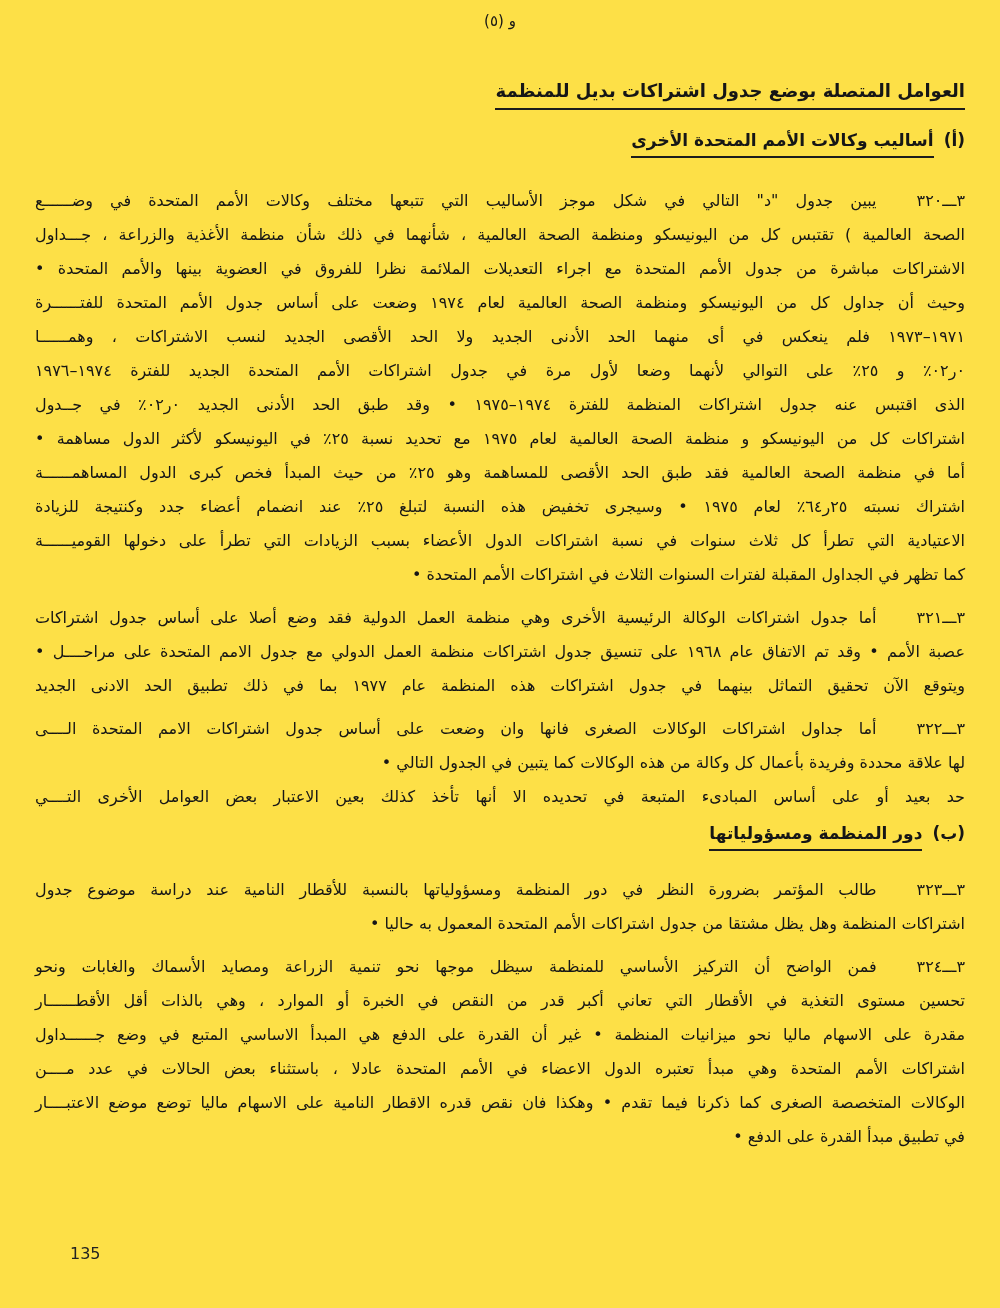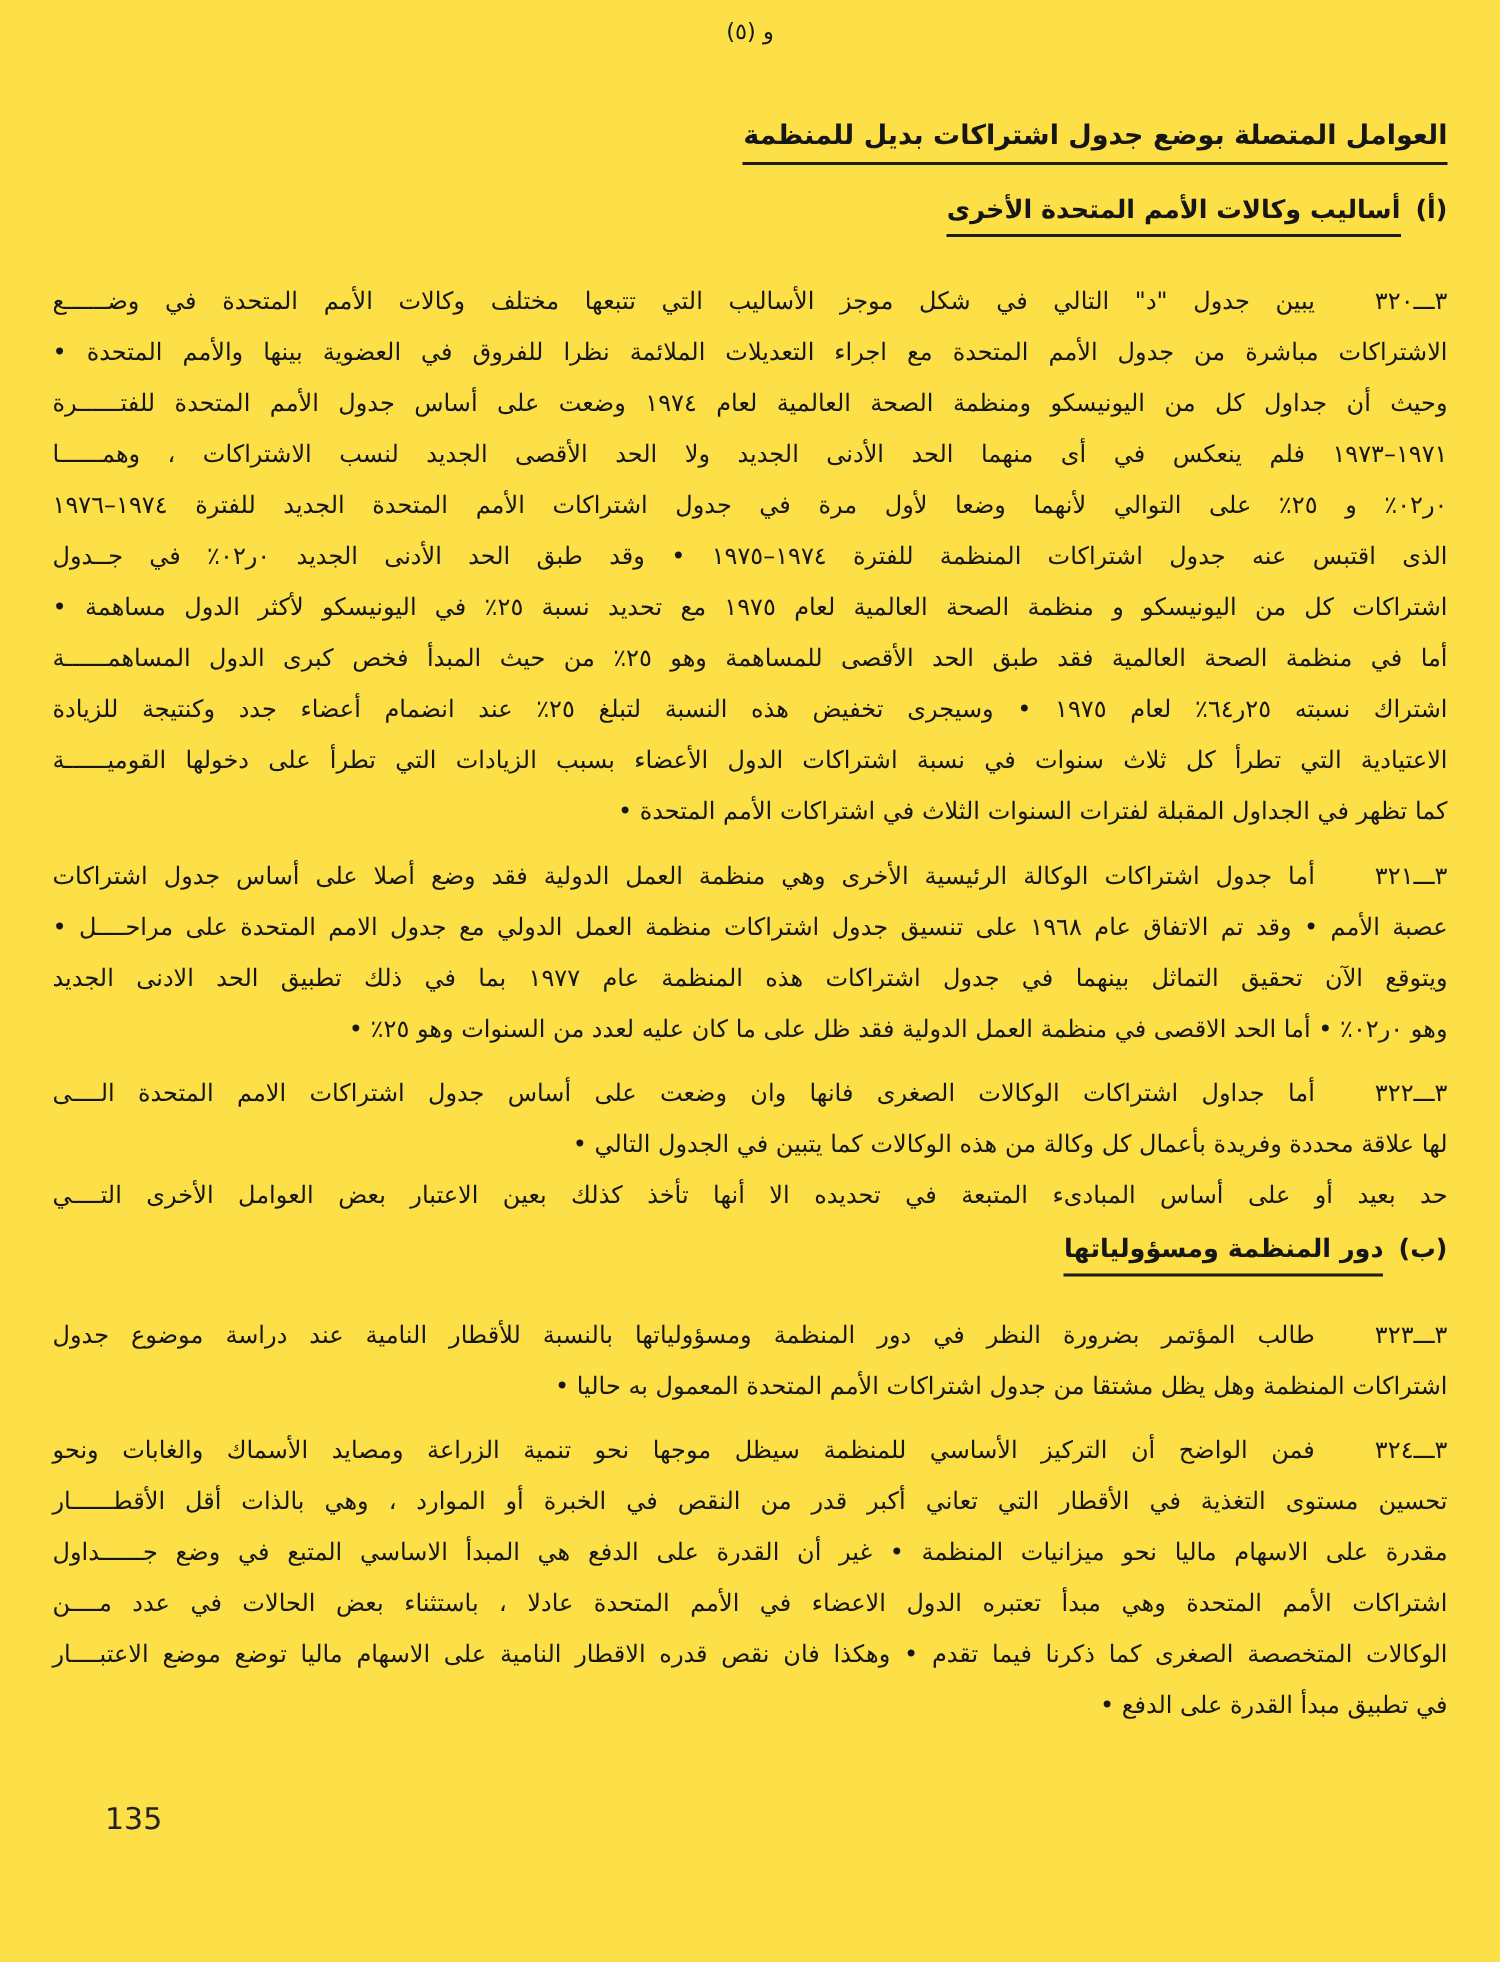--- a/index.html
+++ b/index.html
@@ -23,52 +23,52 @@
   }
   .section-heading { text-align:right; margin:20px 0 26px 0; font-size:17px; font-weight:bold; }
   .section-heading.second { margin:5px 0 22px 0; }
   .heading-prefix { margin-left:10px; }
   .heading-label { display:inline-block; border-bottom:2px solid #1c1c1c; padding-bottom:6px;text-align:right; }
   .paragraph { margin:0 0 9px 0; font-size:16px; }
   .line { line-height:34px; text-align:justify; text-align-last:justify; }
   .line.last { text-align-last:right; }
   .para-number { margin-left:40px; white-space:nowrap; }
   .page-number {
-    position:absolute; left:70px; top:1200px;
-    font-size:20px; direction:ltr; color:#222;
+    position:absolute; left:70px; top:1244px;
+    font-size:16px; direction:ltr; color:#222;
   }
 </style>
 </head>
 <body>
 
 <div class="page">
   <div class="header-mark">و (٥)</div>
   <div class="title-row">
     <span class="doc-title">العوامل المتصلة بوضع جدول اشتراكات بديل للمنظمة</span>
   </div>
   <div id="doc-body">
       <div class="section-heading"><span class="heading-prefix">(أ)</span><span class="heading-label">أساليب وكالات الأمم المتحدة الأخرى</span></div>
       <div class="paragraph">
         <div class="line"><span class="para-number">٣ـــ٣٢٠</span><span>يبين جدول "د" التالي في شكل موجز الأساليب التي تتبعها مختلف وكالات الأمم المتحدة في وضــــــع</span></div>
+        <div class="line">الصحة العالمية ) تقتبس كل من اليونيسكو ومنظمة الصحة العالمية ، شأنهما في ذلك شأن منظمة الأغذية والزراعة ، جـــداول</div>
         <div class="line">الاشتراكات مباشرة من جدول الأمم المتحدة مع اجراء التعديلات الملائمة نظرا للفروق في العضوية بينها والأمم المتحدة •</div>
         <div class="line">وحيث أن جداول كل من اليونيسكو ومنظمة الصحة العالمية لعام ١٩٧٤ وضعت على أساس جدول الأمم المتحدة للفتــــــرة</div>
         <div class="line">١٩٧١–١٩٧٣ فلم ينعكس في أى منهما الحد الأدنى الجديد ولا الحد الأقصى الجديد لنسب الاشتراكات ، وهمــــــا</div>
         <div class="line">٠ر٠٢٪ و ٢٥٪ على التوالي لأنهما وضعا لأول مرة في جدول اشتراكات الأمم المتحدة الجديد للفترة ١٩٧٤–١٩٧٦</div>
         <div class="line">الذى اقتبس عنه جدول اشتراكات المنظمة للفترة ١٩٧٤–١٩٧٥ • وقد طبق الحد الأدنى الجديد ٠ر٠٢٪ في جــدول</div>
         <div class="line">اشتراكات كل من اليونيسكو و منظمة الصحة العالمية لعام ١٩٧٥ مع تحديد نسبة ٢٥٪ في اليونيسكو لأكثر الدول مساهمة •</div>
         <div class="line">أما في منظمة الصحة العالمية فقد طبق الحد الأقصى للمساهمة وهو ٢٥٪ من حيث المبدأ فخص كبرى الدول المساهمــــــة</div>
         <div class="line">اشتراك نسبته ٢٥ر٦٤٪ لعام ١٩٧٥ • وسيجرى تخفيض هذه النسبة لتبلغ ٢٥٪ عند انضمام أعضاء جدد وكنتيجة للزيادة</div>
         <div class="line">الاعتيادية التي تطرأ كل ثلاث سنوات في نسبة اشتراكات الدول الأعضاء بسبب الزيادات التي تطرأ على دخولها القوميــــــة</div>
         <div class="line last">كما تظهر في الجداول المقبلة لفترات السنوات الثلاث في اشتراكات الأمم المتحدة •</div>
       </div>
       <div class="paragraph">
         <div class="line"><span class="para-number">٣ـــ٣٢١</span><span>أما جدول اشتراكات الوكالة الرئيسية الأخرى وهي منظمة العمل الدولية فقد وضع أصلا على أساس جدول اشتراكات</span></div>
         <div class="line">عصبة الأمم • وقد تم الاتفاق عام ١٩٦٨ على تنسيق جدول اشتراكات منظمة العمل الدولي مع جدول الامم المتحدة على مراحــــل •</div>
         <div class="line">ويتوقع الآن تحقيق التماثل بينهما في جدول اشتراكات هذه المنظمة عام ١٩٧٧ بما في ذلك تطبيق الحد الادنى الجديد</div>
-        <div class="line last">وهو ٠ر٠٢٪ • أما الحد الاقصى في منظمة العمل الدولية فقد ظل على ما كان عليه لعدد من السنوات وهو ٢٥٪ •</div>
       </div>
       <div class="paragraph">
         <div class="line"><span class="para-number">٣ـــ٣٢٢</span><span>أما جداول اشتراكات الوكالات الصغرى فانها وان وضعت على أساس جدول اشتراكات الامم المتحدة الــــى</span></div>
         <div class="line last">لها علاقة محددة وفريدة بأعمال كل وكالة من هذه الوكالات كما يتبين في الجدول التالي •</div>
         <div class="line">حد بعيد أو على أساس المبادىء المتبعة في تحديده الا أنها تأخذ كذلك بعين الاعتبار بعض العوامل الأخرى التــــي</div>
       </div>
       <div class="section-heading second"><span class="heading-prefix">(ب)</span><span class="heading-label">دور المنظمة ومسؤولياتها</span></div>
       <div class="paragraph">
         <div class="line"><span class="para-number">٣ـــ٣٢٣</span><span>طالب المؤتمر بضرورة النظر في دور المنظمة ومسؤولياتها بالنسبة للأقطار النامية عند دراسة موضوع جدول</span></div>
         <div class="line last">اشتراكات المنظمة وهل يظل مشتقا من جدول اشتراكات الأمم المتحدة المعمول به حاليا •</div>

